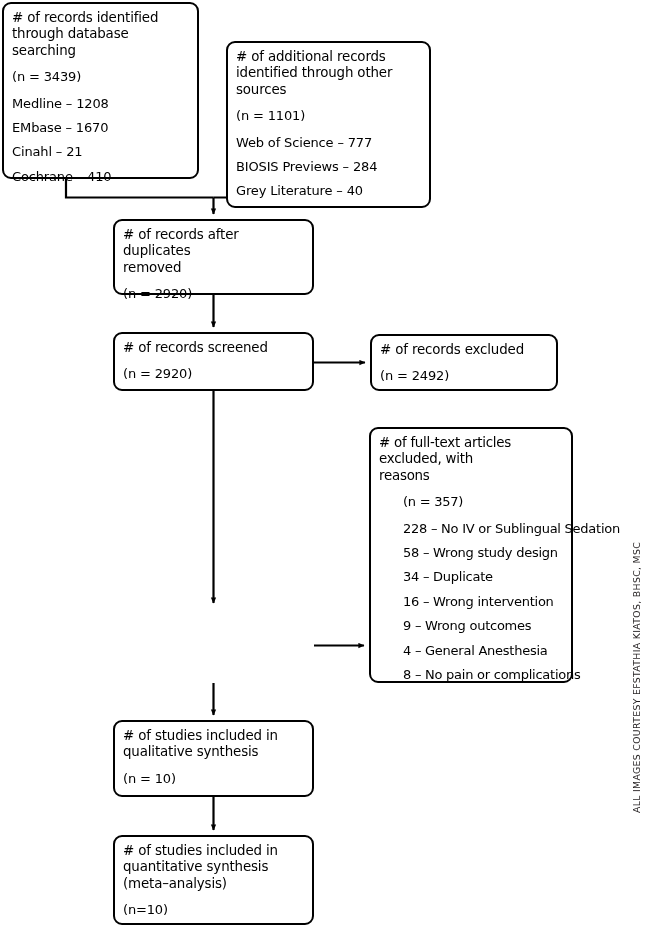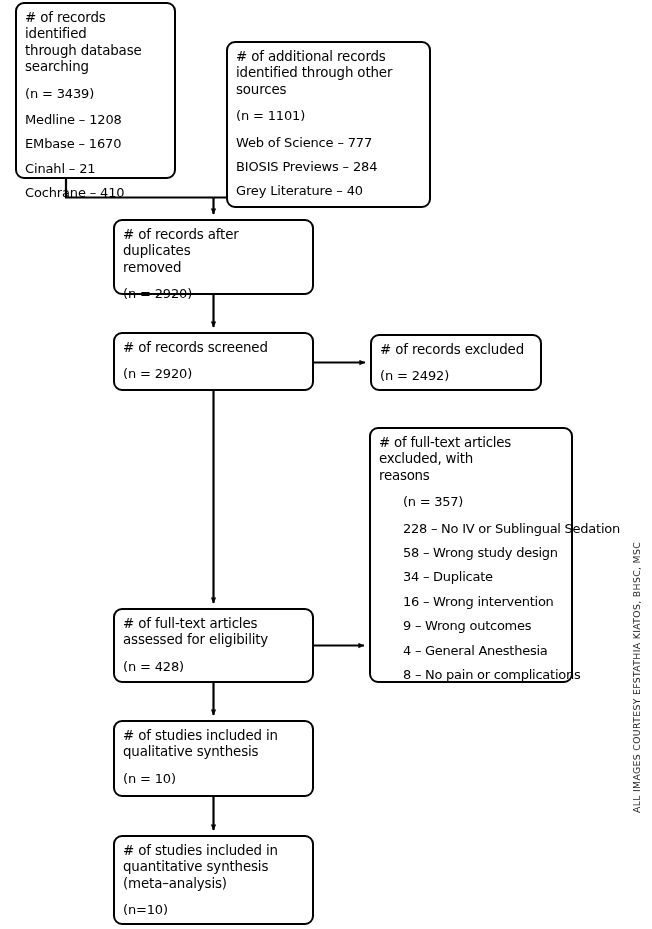--- a/index.html
+++ b/index.html
@@ -63,25 +63,25 @@
 
   .gap-above {
     margin-top: 10px;
   }
 
   .gap-small {
     margin-top: 8px;
   }
 
   
-  #node-db          { left: 15px;   top: 2px;   width: 161px; height: 177px; }
+  #node-db          { left: 2px;   top: 2px;   width: 197px; height: 177px; }
   #node-other       { left: 226px; top: 2px;   width: 205px; height: 167px; margin-top: 39px; }
   #node-dupes       { left: 113px; top: 219px; width: 201px; height: 76px; }
   #node-screened    { left: 113px; top: 332px; width: 201px; height: 59px; }
-  #node-excluded    { left: 370px; top: 334px; width: 172px; height: 57px; }
+  #node-excluded    { left: 370px; top: 334px; width: 188px; height: 57px; }
   #node-reasons     { left: 369px; top: 427px; width: 204px; height: 256px; }
   #node-eligibility { left: 113px; top: 608px; width: 201px; height: 75px; }
   #node-qualitative { left: 113px; top: 720px; width: 201px; height: 77px; }
   #node-quantitative{ left: 113px; top: 835px; width: 201px; height: 90px; }
 
   #node-reasons .line { letter-spacing: -0.25px; margin-left: 24px; }
   #node-reasons .head { letter-spacing: -0.25px; }
 
   
   #credit-text {
@@ -180,25 +180,20 @@
     <div class="line gap-above">(n = 357)</div>
     <div class="line gap-above">228 – No IV or Sublingual Sedation</div>
     <div class="line gap-small">58 – Wrong study design</div>
     <div class="line gap-small">34 – Duplicate</div>
     <div class="line gap-small">16 – Wrong intervention</div>
     <div class="line gap-small">9 – Wrong outcomes</div>
     <div class="line gap-small">4 – General Anesthesia</div>
     <div class="line gap-small">8 – No pain or complications</div>
   </div>
 
-  <div class="node" id="node-eligibility">
-    <div class="head"># of full-text articles
-assessed for eligibility</div>
-    <div class="line gap-above">(n = 428)</div>
-  </div>
 
   <div class="node" id="node-qualitative">
     <div class="head"># of studies included in
 qualitative synthesis</div>
     <div class="line gap-above">(n = 10)</div>
   </div>
 
   <div class="node" id="node-quantitative">
     <div class="head"># of studies included in
 quantitative synthesis

